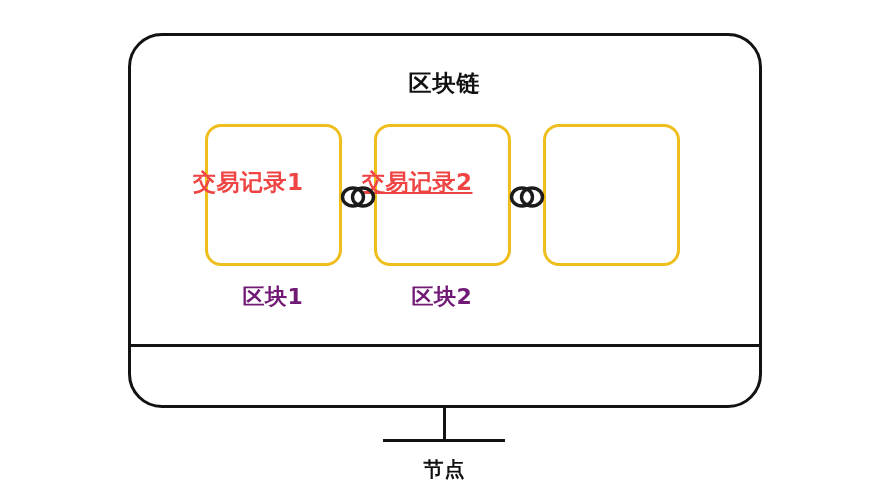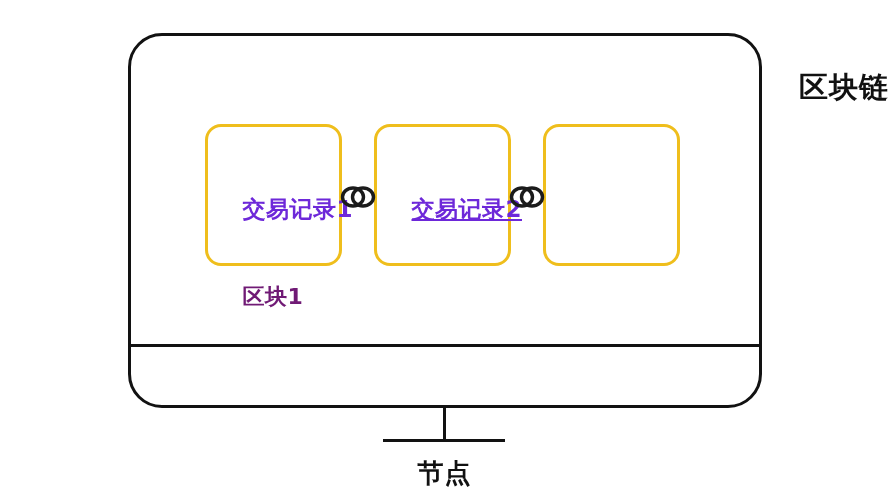--- a/index.html
+++ b/index.html
@@ -56,22 +56,22 @@
     width: 122px;
     height: 0;
     border-top: 3px solid #121212;
   }
   
   .chain-title {
     position: absolute;
     left: 0;
     top: 68px;
     width: 889px;
-    text-align: right;
-    font-size: 29px;
+    text-align: center;
+    font-size: 23px;
     font-weight: bold;
     color: #111111;
     letter-spacing: 1px;
   }
   
   .blocks-row {
     position: absolute;
     left: 205px;
     top: 124px;
     width: 478px;
@@ -86,26 +86,26 @@
     border-radius: 16px;
     box-sizing: border-box;
     background: #ffffff;
   }
   .block.b1 { left: 0px; }
   .block.b2 { left: 169px; }
   .block.b3 { left: 338px; }
 
   .block-inner-label {
     position: absolute;
-    top: 194px;
+    top: 167px;
     width: 160px;
-    text-align: right;
+    text-align: left;
     font-size: 23px;
     font-weight: bold;
-    color: #6d28d9;
+    color: #ef4444;
     letter-spacing: 0.5px;
     white-space: nowrap;
   }
   .block-inner-label.t1 { left: 193px; }
   .block-inner-label.t2 { left: 362px; text-decoration: underline; }
   .block-inner-label.t3 { left: 531px; }
 
   .block-caption {
     position: absolute;
     top: 282px;
@@ -131,21 +131,21 @@
   .link-icon.l1 { left: 340px; }
   .link-icon.l2 { left: 509px; }
 
   
   .node-label {
     position: absolute;
     left: 0;
     top: 456px;
     width: 889px;
     text-align: center;
-    font-size: 26px;
+    font-size: 20px;
     font-weight: bold;
     color: #111111;
     letter-spacing: 1px;
   }
 </style>
 </head>
 <body>
 
 <div id="stage">
 
@@ -172,16 +172,17 @@
     </svg>
   </div>
   <div class="link-icon l2">
     <svg width="36" height="26" viewBox="0 0 36 26" xmlns="http://www.w3.org/2000/svg">
       <ellipse cx="13" cy="13" rx="10.5" ry="9" fill="none" stroke="#1b1b1b" stroke-width="3.4"></ellipse>
       <ellipse cx="23" cy="13" rx="10.5" ry="9" fill="none" stroke="#1b1b1b" stroke-width="3.4"></ellipse>
     </svg>
   </div>
 
   <div class="block-caption c1">区块1</div>
+  <div class="block-caption c2">区块2</div>
 
   <div class="node-label">节点</div>
 
 </div>
 
 </body></html>

